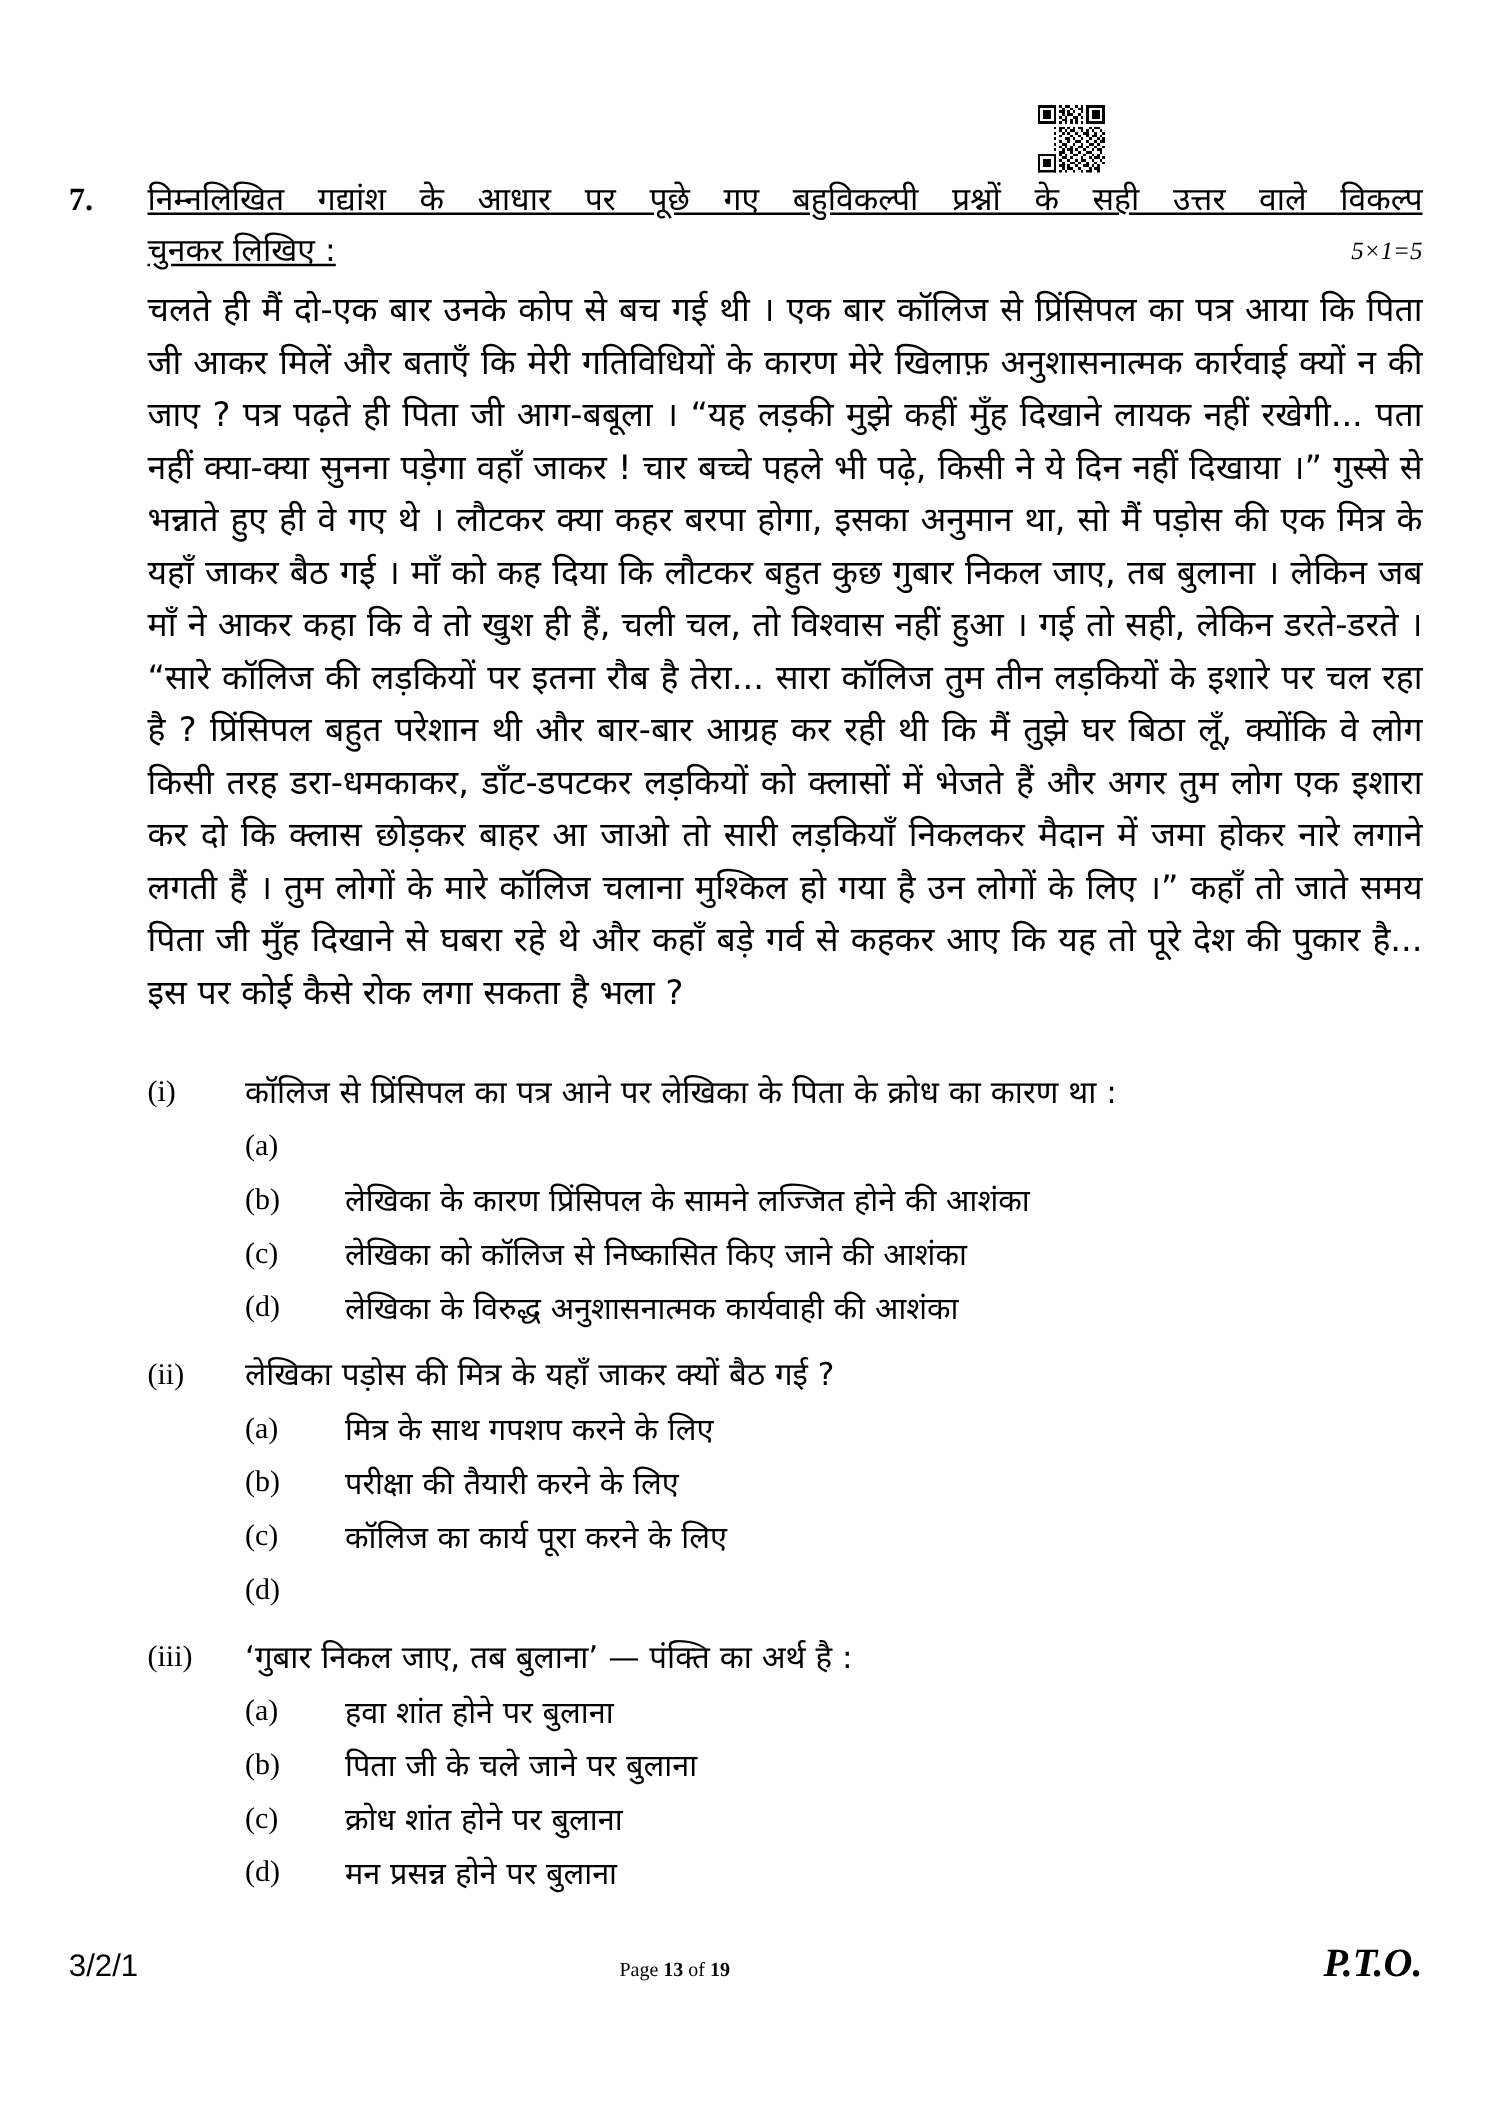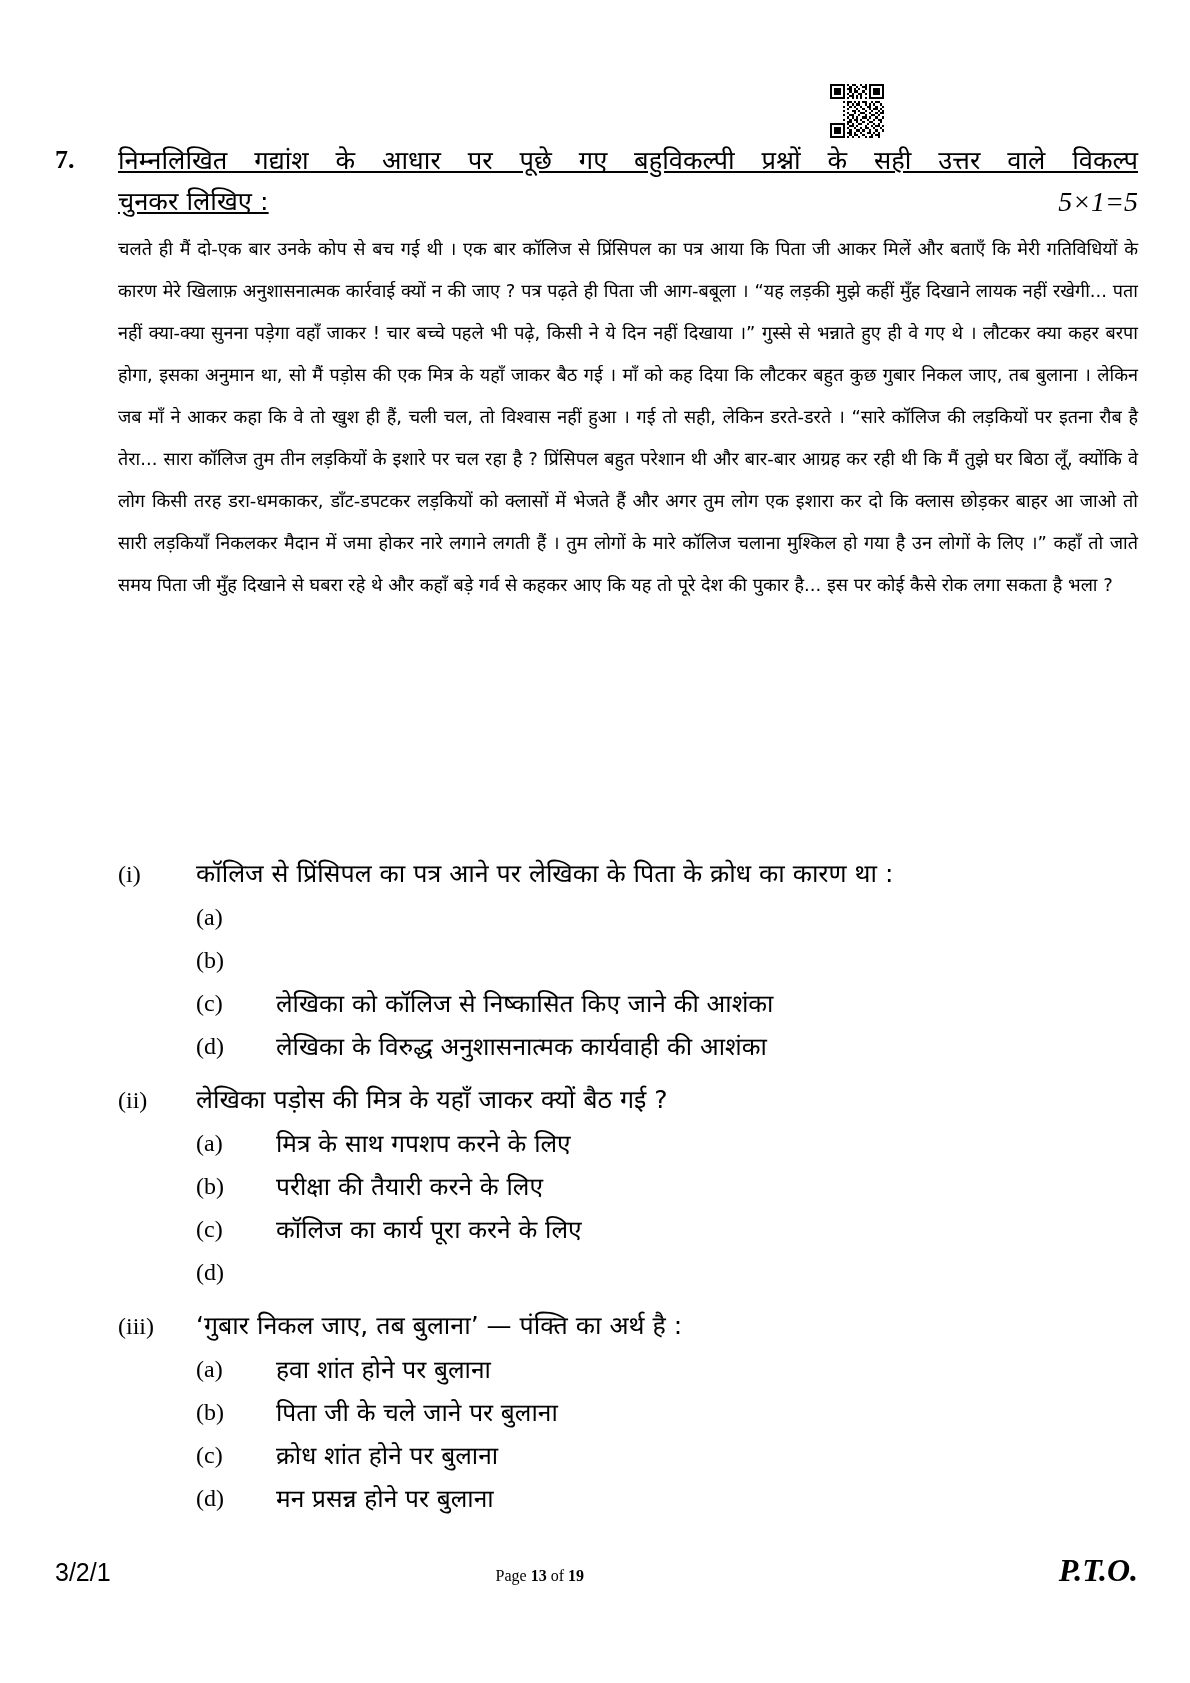--- a/index.html
+++ b/index.html
@@ -64,33 +64,33 @@
     display: block;
     text-align: justify;
     text-align-last: justify;
     white-space: normal;
   }
   .marks {
     position: absolute;
     right: 0;
     top: 41px;
     font-style: italic;
-    font-size: 28px;
+    font-size: 20px;
     font-family: "Liberation Serif", serif;
     line-height: 41px;
   }
 
   
   .passage {
     position: absolute;
     left: 118px;
     right: 52px;
     top: 228px;
     font-family: "DejaVu Sans", sans-serif;
-    font-size: 18px;
+    font-size: 27px;
     line-height: 42px;
     text-align: justify;
     text-align-last: left;
   }
   .passage p { margin: 0; }
 
   
   .mcq-list {
     position: absolute;
     left: 118px;
@@ -343,20 +343,21 @@
     <div class="mcq-item">
       <div class="mcq-q">
         <span class="mcq-roman">(i)</span>
         <span class="mcq-qtext">कॉलिज से प्रिंसिपल का पत्र आने पर लेखिका के पिता के क्रोध का कारण था :</span>
       </div>
       <div class="opt-row">
         <span class="opt-letter">(a)</span>
       </div>
       <div class="opt-row">
         <span class="opt-letter">(b)</span>
+        <span class="opt-text">लेखिका के कारण प्रिंसिपल के सामने लज्जित होने की आशंका</span>
       </div>
       <div class="opt-row">
         <span class="opt-letter">(c)</span>
         <span class="opt-text">लेखिका को कॉलिज से निष्कासित किए जाने की आशंका</span>
       </div>
       <div class="opt-row">
         <span class="opt-letter">(d)</span>
         <span class="opt-text">लेखिका के विरुद्ध अनुशासनात्मक कार्यवाही की आशंका</span>
       </div>
     </div>

